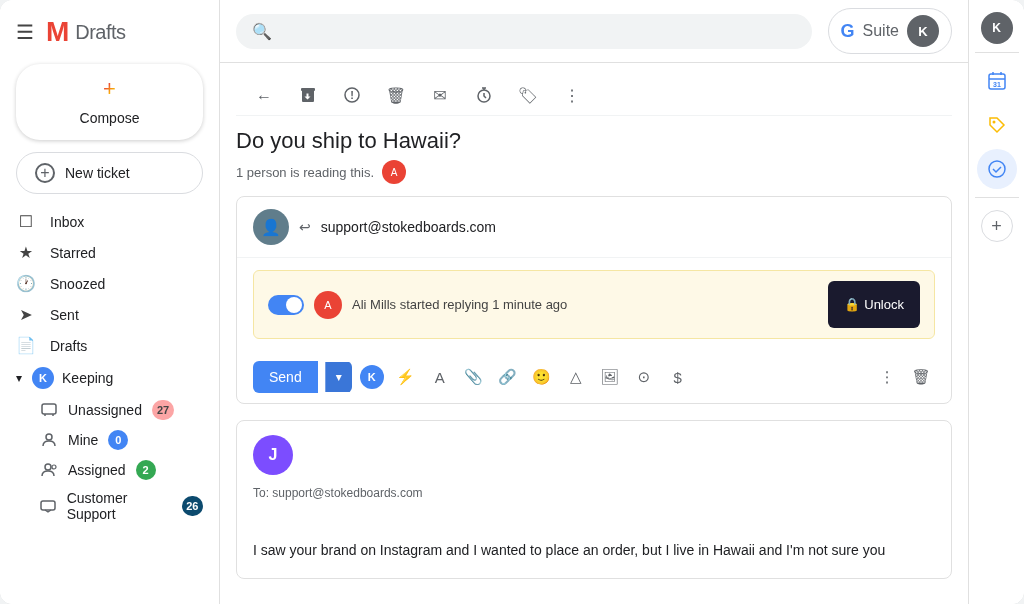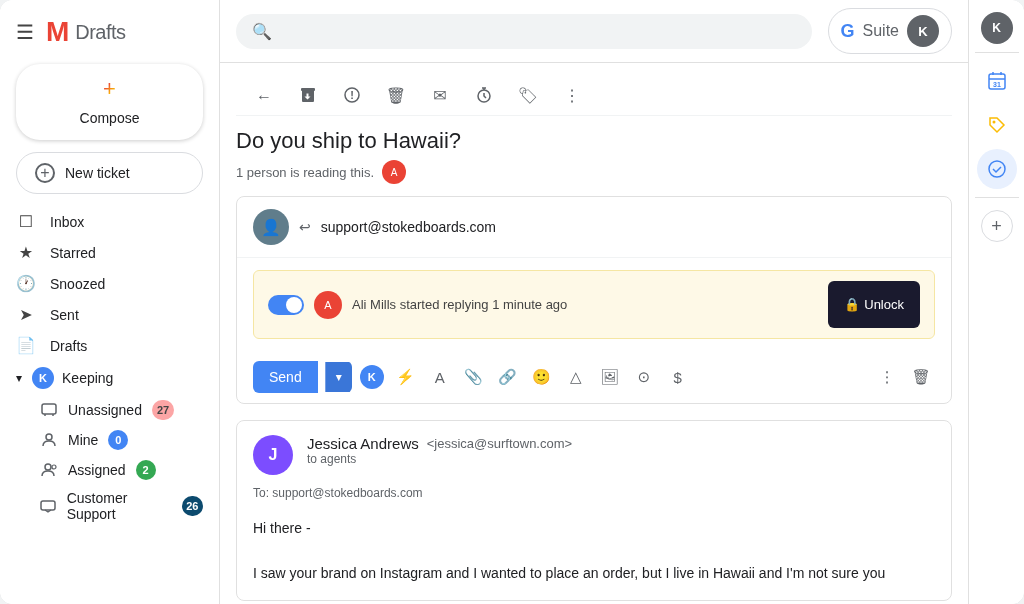--- a/index.html
+++ b/index.html
@@ -765,37 +765,29 @@
             <div class="toolbar-icon">⋮</div>
             <div class="toolbar-icon">🗑</div>
           </div>
         </div>
       </div>
 
       <div class="email-message">
         <div class="message-header">
           <div class="msg-meta">
             <div class="msg-avatar">J</div>
-            <div>
-              <div style="display:flex;align-items:center;gap:8px;">
-                <span class="msg-sender-name">Jessica Andrews</span>
-                <span class="msg-sender-email">&lt;jessica@surftown.com&gt;</span>
-              </div>
-              <div class="msg-to">to agents</div>
-            </div>
           </div>
         </div>
         <div style="padding: 0 16px 8px 16px;">
           <span class="msg-to">
             <span class="msg-to-label">To: </span>
             <span>support@stokedboards.com</span>
           </span>
         </div>
         <div class="msg-body">
-          <p>Hi there -</p>
           <br>
           <p>I saw your brand on Instagram and I wanted to place an order, but I live in Hawaii and I'm not sure you</p>
         </div>
       </div>
     </div>
   </div>
 
   <div class="right-sidebar">
     <div class="right-avatar">K</div>
     <div class="divider-h"></div>

